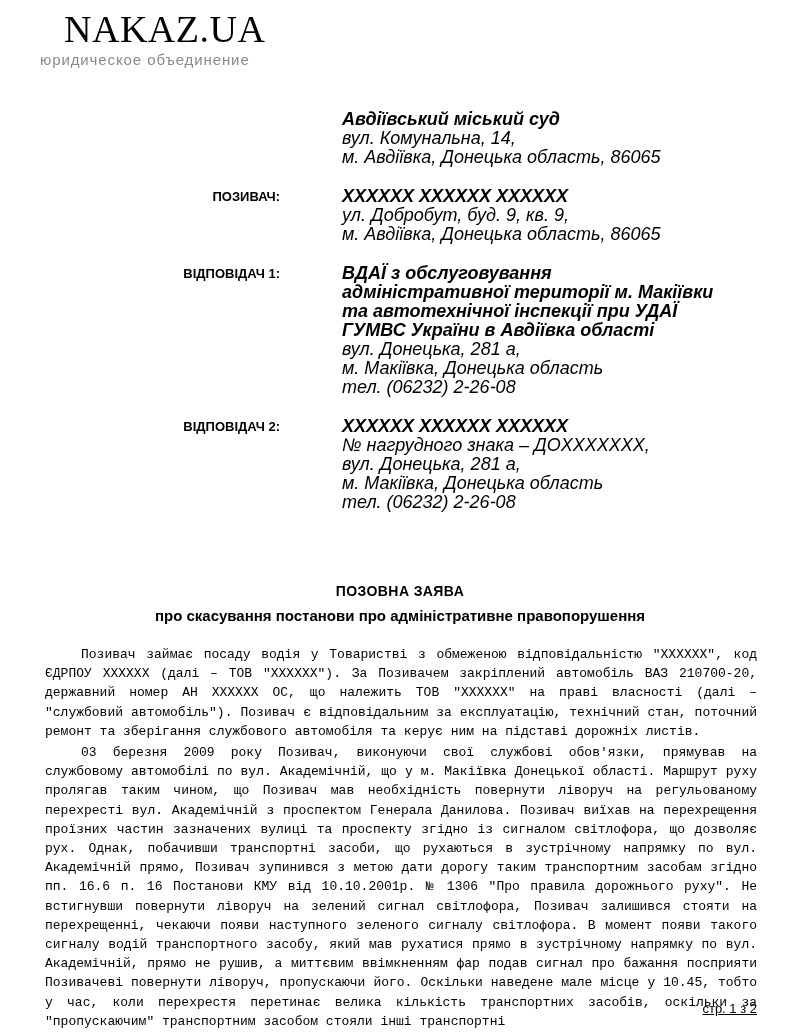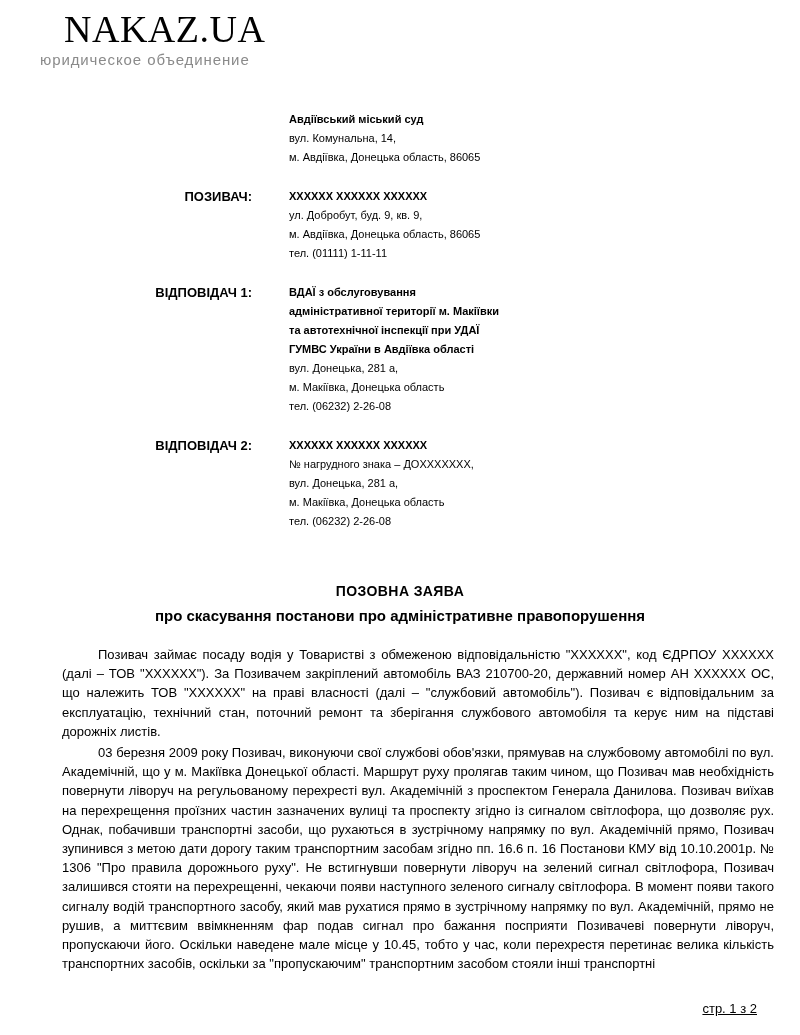--- a/index.html
+++ b/index.html
@@ -56,25 +56,27 @@
   }
   .addr-label {
     width: 252px;
     text-align: right;
     padding-right: 0;
     font-size: 13px;
     line-height: 19px;
     font-weight: bold;
     white-space: nowrap;
     flex: 0 0 252px;
+    padding-left: 28px;
   }
   .addr-value {
-    margin-left: 37px;
-    font-size: 11px;
+    margin-left: 62px;
+    font-size: 18px;
     line-height: 19px;
+    font-style: italic;
   }
   .addr-value .strong {
     font-weight: bold;
   }
   .addr-line {
     white-space: nowrap;
   }
 
   
   .doc-title-wrap {
@@ -93,23 +95,24 @@
   .doc-subtitle {
     font-size: 15px;
     font-weight: bold;
     line-height: 22px;
     margin-top: 3px;
   }
 
   
   .body-wrap {
     position: absolute;
-    left: 62px;
+    left: 45px;
     top: 645px;
     width: 712px;
+    font-family: Liberation Mono, monospace;
   }
   .para {
     font-size: 13px;
     line-height: 19.2px;
     text-align: justify;
     text-indent: 36px;
     margin: 0 0 2px 0;
     hyphens: none;
   }
 
@@ -143,21 +146,20 @@
       <div class="addr-line">м. Авдіївка, Донецька область, 86065</div>
     </div>
   </div>
 
   <div class="addr-row" style="margin-top:18px;">
     <div class="addr-label">ПОЗИВАЧ:</div>
     <div class="addr-value">
       <div class="addr-line strong">XXXXXX XXXXXX XXXXXX</div>
       <div class="addr-line">ул. Добробут, буд. 9, кв. 9,</div>
       <div class="addr-line">м. Авдіївка, Донецька область, 86065</div>
-      <div class="addr-line">тел. (01111) 1-11-11</div>
     </div>
   </div>
 
   <div class="addr-row" style="margin-top:18px;">
     <div class="addr-label">ВІДПОВІДАЧ 1:</div>
     <div class="addr-value">
       <div class="addr-line strong">ВДАЇ з обслуговування</div>
       <div class="addr-line strong">адміністративної території м. Макіївки</div>
       <div class="addr-line strong">та автотехнічної інспекції при УДАЇ</div>
       <div class="addr-line strong">ГУМВС України в Авдіївка області</div>

